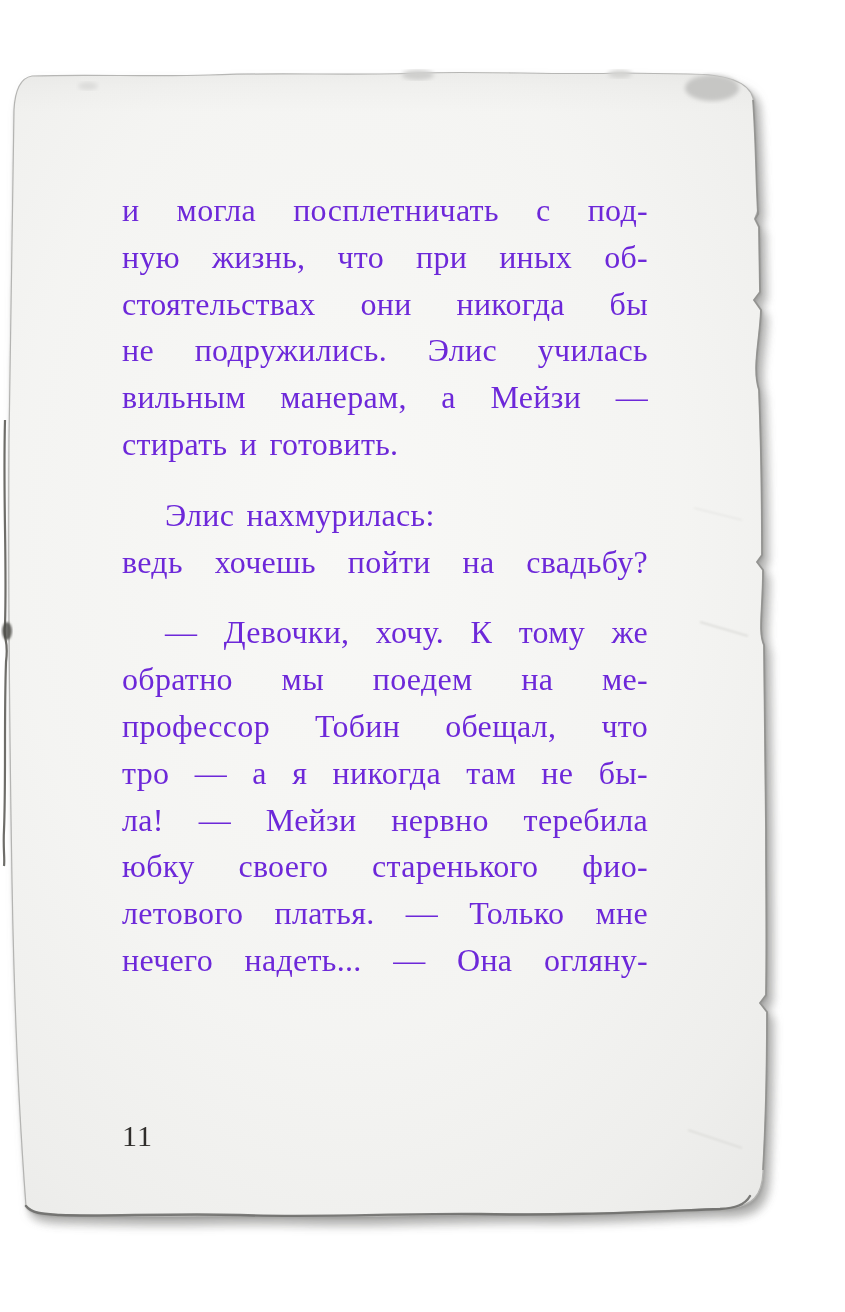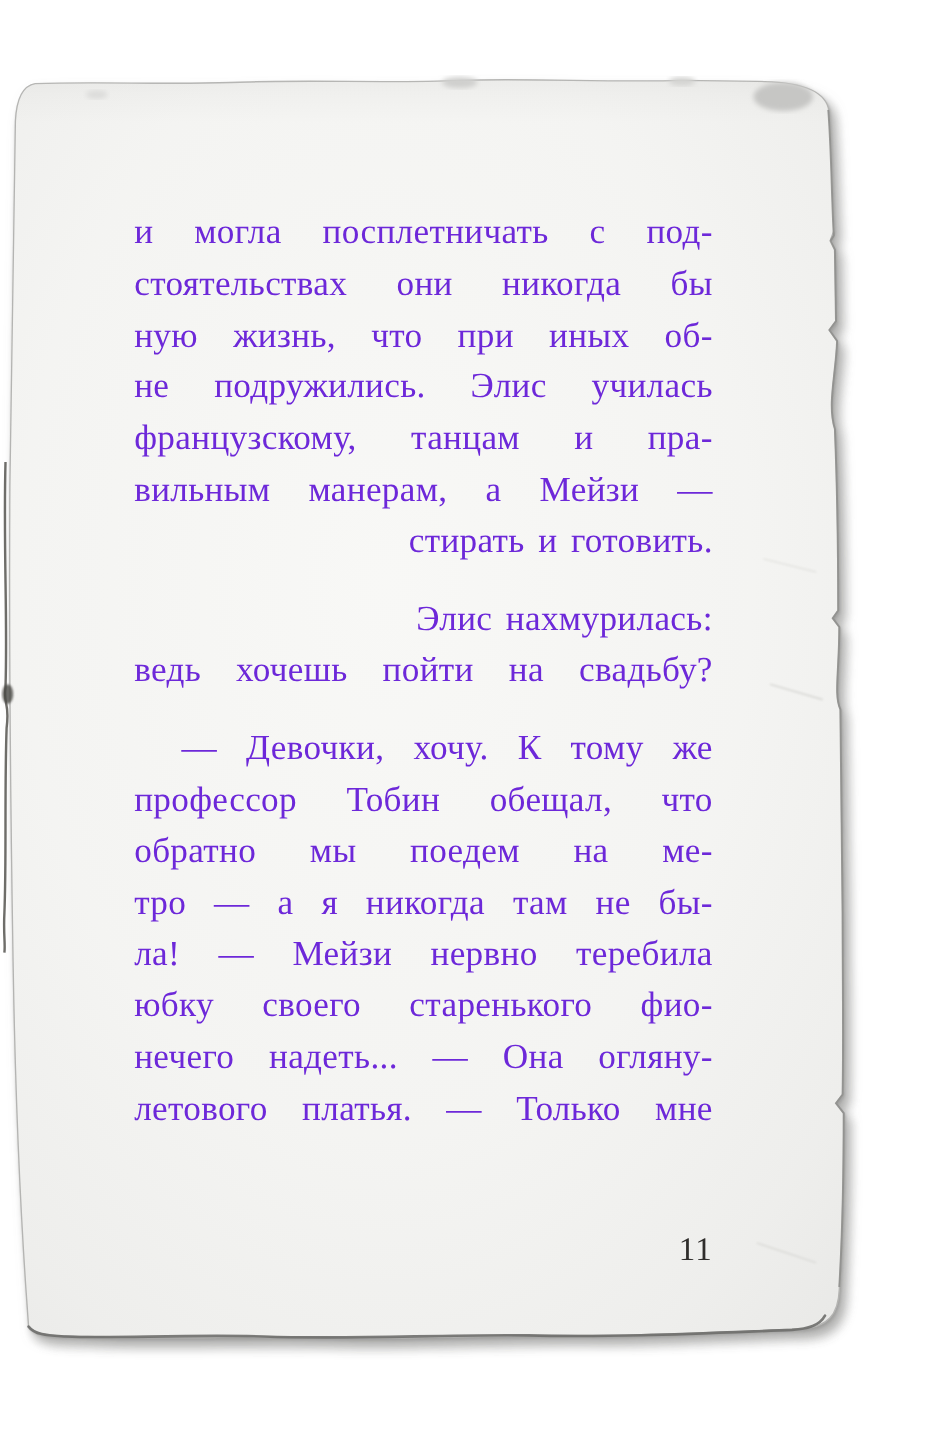--- a/index.html
+++ b/index.html
@@ -35,33 +35,33 @@
     color: #6d28d9;
     letter-spacing: 0.3px;
     word-spacing: 4px;
   }
   .line {
     height: 46.8px;
     text-align: justify;
     text-align-last: justify;
   }
   .line.natural {
-    text-align: right;
+    text-align: left;
     text-align-last: auto;
   }
   .line.indent {
     padding-left: 43px;
     margin-top: 24px;
   }
   .page-num {
     position: absolute;
     left: 122px;
     top: 1112px;
     width: 526px;
-    text-align: right;
+    text-align: left;
     font-size: 30px;
     line-height: 47px;
     color: #2f2d2b;
     letter-spacing: 1px;
   }
 </style>
 </head>
 <body>
 
 <div class="stage">
@@ -163,33 +163,32 @@
     <ellipse cx="620" cy="74" rx="12" ry="4" fill="#d4d4d2" filter="url(#blur2)"></ellipse>
     <ellipse cx="88" cy="86" rx="10" ry="4" fill="#dcdcda" filter="url(#blur2)"></ellipse>
 
     <path d="M 700 622 L 748 636" stroke="#d9d9d6" stroke-width="1.5" filter="url(#blur1)" fill="none"></path>
     <path d="M 688 1130 L 742 1148" stroke="#dbdbd8" stroke-width="1.5" filter="url(#blur1)" fill="none"></path>
     <path d="M 694 508 L 742 520" stroke="#e2e2df" stroke-width="1.2" filter="url(#blur1)" fill="none"></path>
   </svg>
 
   <div class="text-block">
       <div class="line">и могла посплетничать с под-</div>
+      <div class="line">ную жизнь, что при иных об-</div>
       <div class="line">стоятельствах они никогда бы</div>
-      <div class="line">ную жизнь, что при иных об-</div>
       <div class="line">не подружились. Элис училась</div>
-      <div class="line">французскому, танцам и пра-</div>
       <div class="line">вильным манерам, а Мейзи —</div>
       <div class="line natural">стирать и готовить.</div>
       <div class="line indent natural">Элис нахмурилась:</div>
       <div class="line">ведь хочешь пойти на свадьбу?</div>
       <div class="line indent">— Девочки, хочу. К тому же</div>
+      <div class="line">обратно мы поедем на ме-</div>
       <div class="line">профессор Тобин обещал, что</div>
-      <div class="line">обратно мы поедем на ме-</div>
       <div class="line">тро — а я никогда там не бы-</div>
       <div class="line">ла! — Мейзи нервно теребила</div>
       <div class="line">юбку своего старенького фио-</div>
+      <div class="line">летового платья. — Только мне</div>
       <div class="line">нечего надеть... — Она огляну-</div>
-      <div class="line">летового платья. — Только мне</div>
     </div>
 
   <div class="page-num">11</div>
 
 </div>
 
 </body></html>

